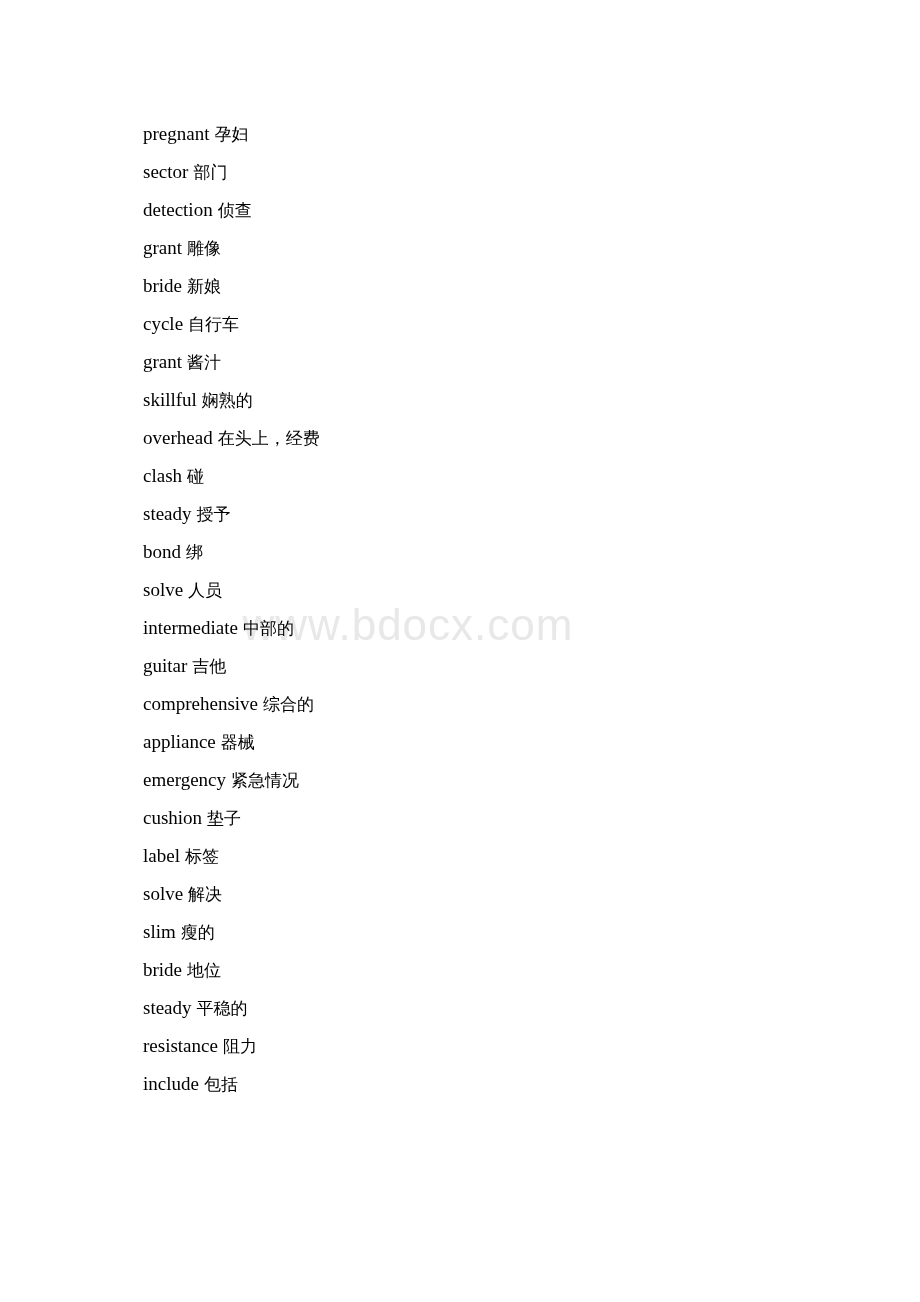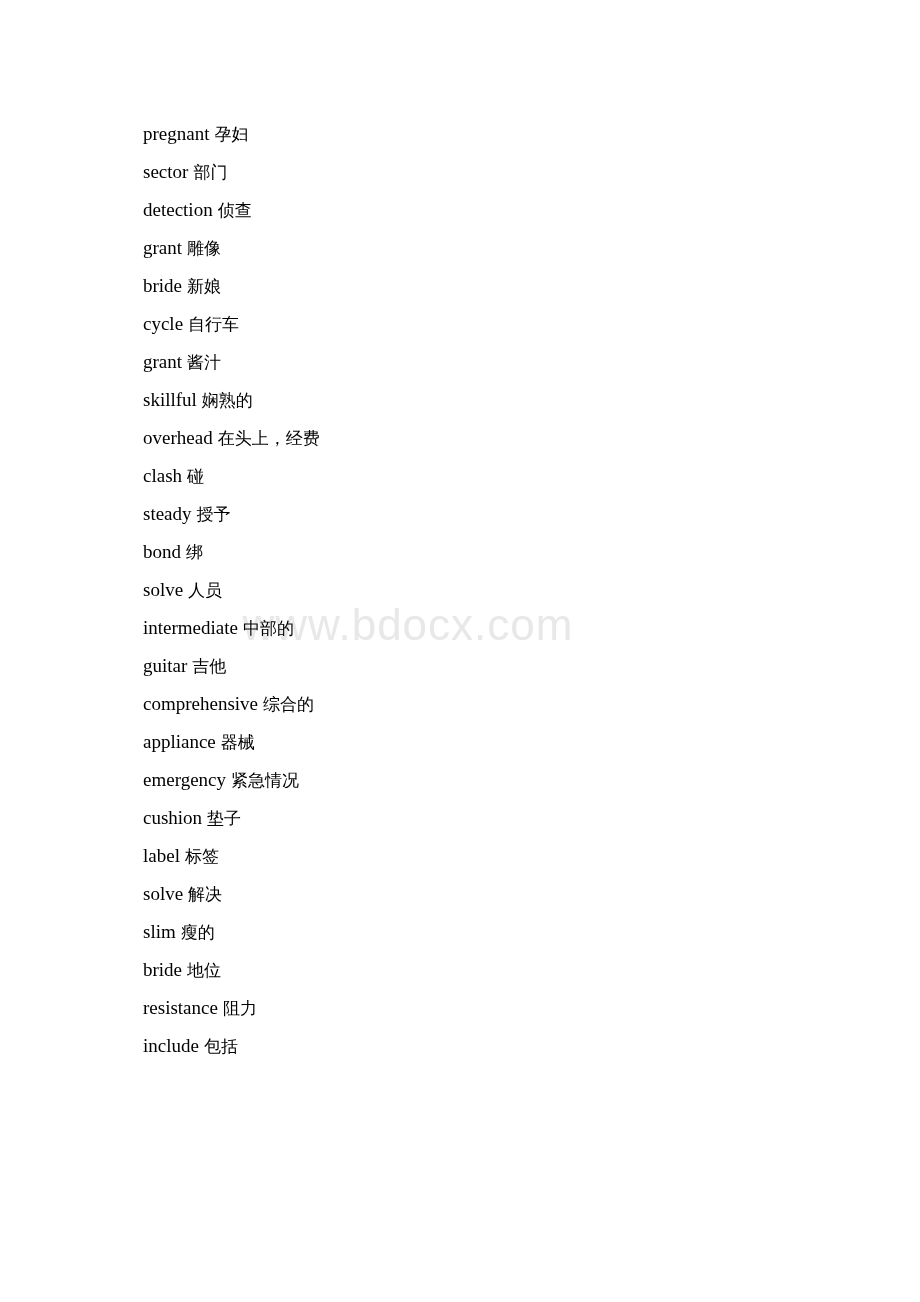--- a/index.html
+++ b/index.html
@@ -91,17 +91,18 @@
       <div class="vocab-line"><span class="term">intermediate</span><span class="gloss">中部的</span></div>
       <div class="vocab-line"><span class="term">guitar</span><span class="gloss">吉他</span></div>
       <div class="vocab-line"><span class="term">comprehensive</span><span class="gloss">综合的</span></div>
       <div class="vocab-line"><span class="term">appliance</span><span class="gloss">器械</span></div>
       <div class="vocab-line"><span class="term">emergency</span><span class="gloss">紧急情况</span></div>
       <div class="vocab-line"><span class="term">cushion</span><span class="gloss">垫子</span></div>
       <div class="vocab-line"><span class="term">label</span><span class="gloss">标签</span></div>
       <div class="vocab-line"><span class="term">solve</span><span class="gloss">解决</span></div>
       <div class="vocab-line"><span class="term">slim</span><span class="gloss">瘦的</span></div>
       <div class="vocab-line"><span class="term">bride</span><span class="gloss">地位</span></div>
+      <div class="vocab-line"><span class="term">steady</span><span class="gloss">平稳的</span></div>
       <div class="vocab-line"><span class="term">resistance</span><span class="gloss">阻力</span></div>
       <div class="vocab-line"><span class="term">include</span><span class="gloss">包括</span></div>
     </div>
 
 </div>
 
 </body></html>

